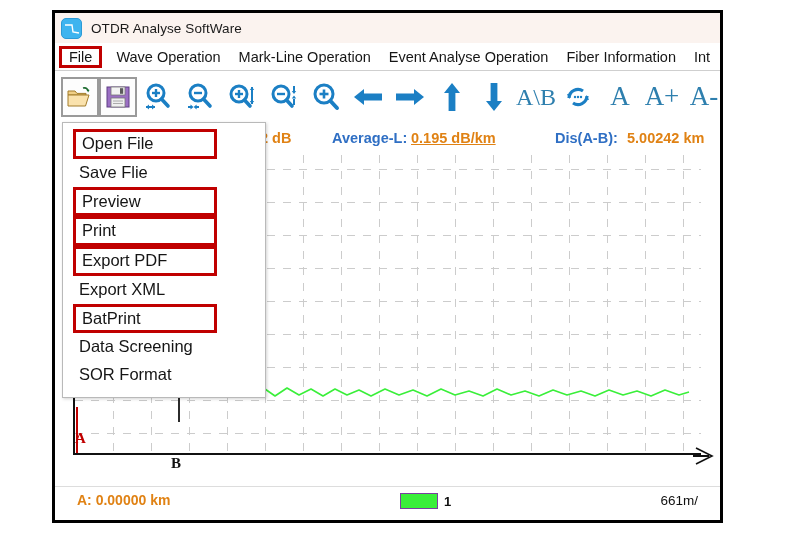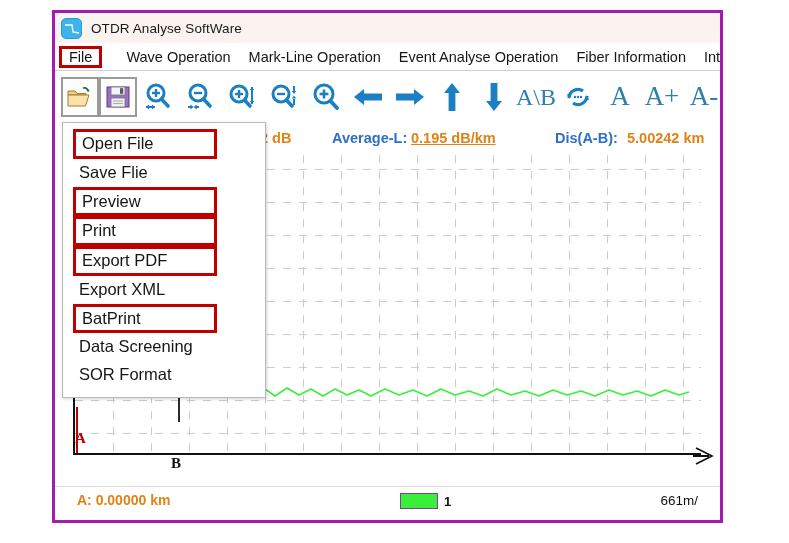--- a/index.html
+++ b/index.html
@@ -11,21 +11,21 @@
   }
 
   #root { position: relative; width: 789px; height: 543px; background:#ffffff; }
 
   
   .app-window {
     position: absolute;
     left: 52px; top: 10px;
     width: 671px; height: 513px;
     background: #ffffff;
-    border: 3px solid #a21caf;
+    border: 3px solid #000000;
     box-sizing: border-box;
     overflow: hidden;
   }
 
   
   .title-bar {
     height: 30px;
     background: #fbf3ef;
     display: flex;
     align-items: center;
@@ -65,21 +65,21 @@
   }
   .menu-item {
     font-size: 14.5px;
     color: #161616;
     padding: 2px 9px;
     cursor: default;
   }
   .menu-item.boxed {
     border: 3px solid #c00000;
     padding: 0px 7px;
-    margin-right: 15px;
+    margin-right: 5px;
     background: #ffffff;
   }
 
   
   .toolbar {
     height: 52px;
     background: #ffffff;
     border-top: 1px solid #cfcfcf;
     display: flex;
     align-items: center;

